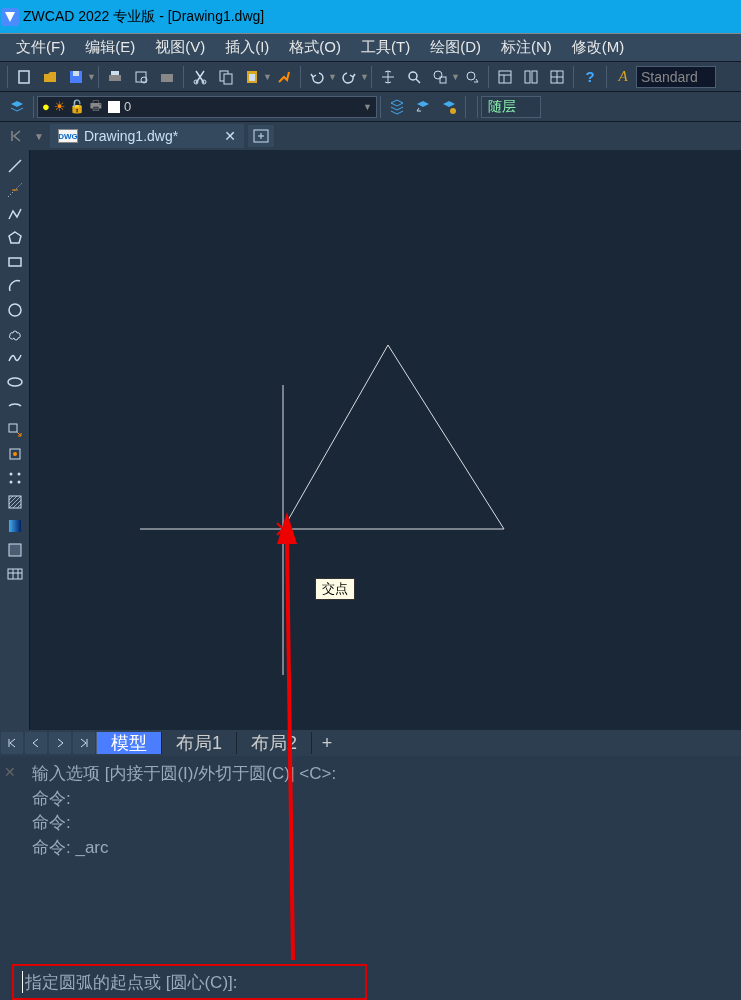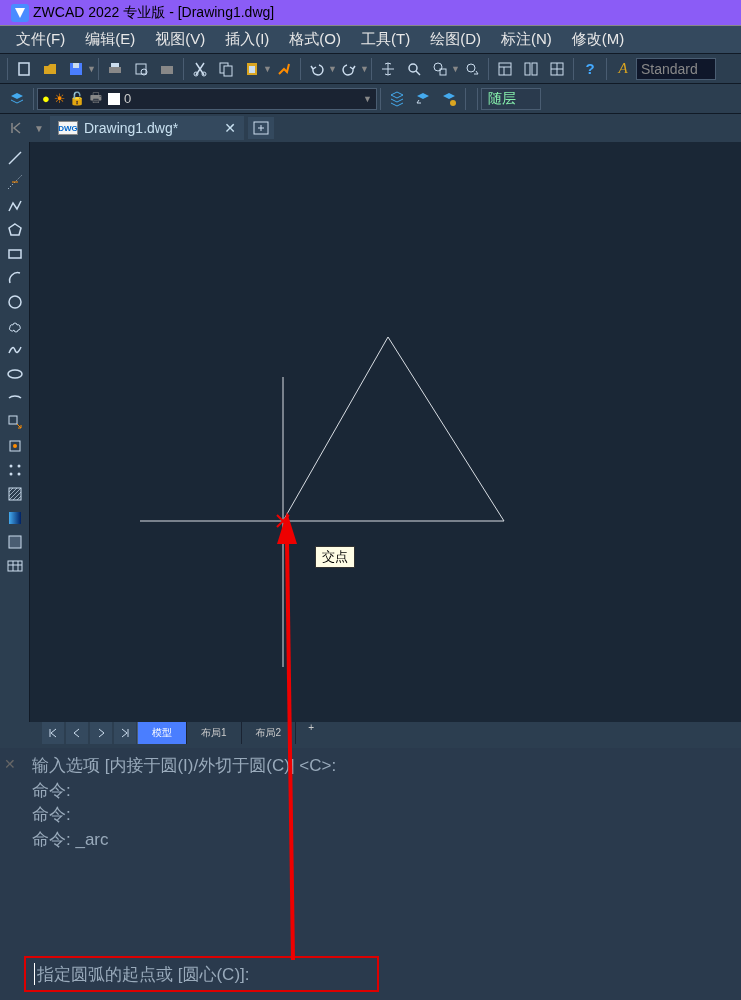--- a/index.html
+++ b/index.html
@@ -1,19 +1,19 @@
 <!DOCTYPE html>
 <html><head>
 <meta charset="utf-8">
 <style>
 * { margin:0; padding:0; box-sizing:border-box; font-family:"Microsoft YaHei", SimSun, sans-serif; user-select:none; }
 body { background:#1a2332; width:741px; height:1000px; overflow:hidden; position:relative; }
 
 
-.titlebar { height:26px; background:#8b5cf6; color:#000; display:flex; align-items:center; padding:0 11px; font-size:14px; border-bottom:1px solid #888; }
+.titlebar { height:34px; background:#0ea5e9; color:#000; display:flex; align-items:center; padding:0 1px; font-size:14px; border-bottom:1px solid #888; }
 .titlebar .logo { width:18px; height:18px; background:#4a8cff; border-radius:3px; margin-right:4px; display:flex; align-items:center; justify-content:center; }
 .titlebar .logo svg { width:14px; height:14px; }
 
 
 .menubar { height:28px; background:#34495e; display:flex; align-items:center; padding:0 6px; font-size:15px; color:#e8e8e8; border-bottom:1px solid #111a26; }
 .menubar span { padding:0 10px; cursor:pointer; }
 
 
 .toolbar { background:#2c3e50; display:flex; align-items:center; padding:2px 4px; border-bottom:1px solid #111a26; }
 .toolbar.row1 { height:30px; }
@@ -40,34 +40,34 @@
 .main { display:flex; height:580px; }
 .left-toolbar { width:30px; background:#2c3e50; display:flex; flex-direction:column; align-items:center; padding-top:4px; border-right:1px solid #111a26; }
 .lt-btn { width:24px; height:22px; display:flex; align-items:center; justify-content:center; margin:1px 0; cursor:pointer; color:#ccc; }
 .canvas { flex:1; background:#1a2736; position:relative; overflow:hidden; }
 .canvas svg { position:absolute; inset:0; width:100%; height:100%; }
 
 .ucs { position:absolute; left:20px; bottom:20px; }
 .tooltip { position:absolute; background:#fffde5; border:1px solid #333; color:#000; font-size:13px; padding:1px 6px; }
 
 
-.layout-tabs { height:26px; background:#2c3e50; display:flex; align-items:flex-start; color:#ccc; font-size:10px;padding-left:41px; }
+.layout-tabs { height:26px; background:#2c3e50; display:flex; align-items:center; color:#ccc; font-size:18px; }
 .lt-nav { display:flex; border-right:1px solid #4a5d72; }
 .lt-nav-btn { width:22px; height:22px; display:flex; align-items:center; justify-content:center; background:#34495e; margin:0 1px; cursor:pointer; }
 .lt-tab { height:22px; padding:0 14px; display:flex; align-items:center; cursor:pointer; border-right:1px solid #1a2332; }
 .lt-tab.active { background:#4a7eff; color:#fff; }
 .lt-add { width:30px; display:flex; align-items:center; justify-content:center; cursor:pointer; }
 
 
 .cmd-hist { background:#2a3a4d; color:#9ab; font-size:17px; padding:6px 24px 6px 32px; font-family:SimSun, monospace; line-height:1.45; height:198px; position:relative; }
 .cmd-hist .close-hist { position:absolute; left:4px; top:6px; color:#666; cursor:pointer; font-size:14px; }
 
 
 .cmd-line { background:#2a3a4d; padding:6px 12px 8px; height:58px; display:flex; align-items:center; }
-.cmd-box { border:2px solid #d00; height:36px; display:flex; align-items:center; padding:0 8px; color:#9ab; font-size:17px; font-family:SimSun, monospace; width:355px; background:#2a3a4d;margin-left:12px; }
+.cmd-box { border:2px solid #d00; height:36px; display:flex; align-items:center; padding:0 8px; color:#9ab; font-size:17px; font-family:SimSun, monospace; width:355px; background:#2a3a4d; }
 .cmd-box .cursor { width:1px; height:22px; background:#fff; display:inline-block; margin-right:2px; }
 
 
 .red-arrow { position:absolute; pointer-events:none; }
 </style>
 </head>
 <body>
 
 <div class="titlebar">
   <div class="logo">
@@ -393,21 +393,21 @@
   <div class="canvas">
     <svg>
 
       <path d="M 253 379 L 358 195 L 474 379 L 253 379" stroke="#d8dde3" fill="none" stroke-width="1"></path>
 
       <line x1="110" y1="379" x2="255" y2="379" stroke="#d8dde3" stroke-width="1"></line>
       <line x1="253" y1="235" x2="253" y2="525" stroke="#d8dde3" stroke-width="1"></line>
 
       <path d="M 247 373 L 259 385 M 259 373 L 247 385" stroke="#e00" stroke-width="2"></path>
     </svg>
-    <div class="tooltip" style="left:285px; top:404px;">交点</div>
+    <div class="tooltip" style="left:285px; top:428px;">交点</div>
 
     <div class="ucs">
       <svg width="120" height="130">
         <line x1="20" y1="110" x2="20" y2="18" stroke="#d8dde3" stroke-width="1.5"></line>
         <path d="M 15 25 L 20 15 L 25 25" stroke="#d8dde3" fill="none"></path>
         <line x1="20" y1="110" x2="105" y2="110" stroke="#d8dde3" stroke-width="1.5"></line>
         <path d="M 98 105 L 108 110 L 98 115" stroke="#d8dde3" fill="none"></path>
         <rect x="10" y="102" width="16" height="16" stroke="#d8dde3" fill="none"></rect>
         <text x="24" y="12" fill="#d8dde3" font-size="15">Y</text>
         <text x="112" y="115" fill="#d8dde3" font-size="15">X</text>

